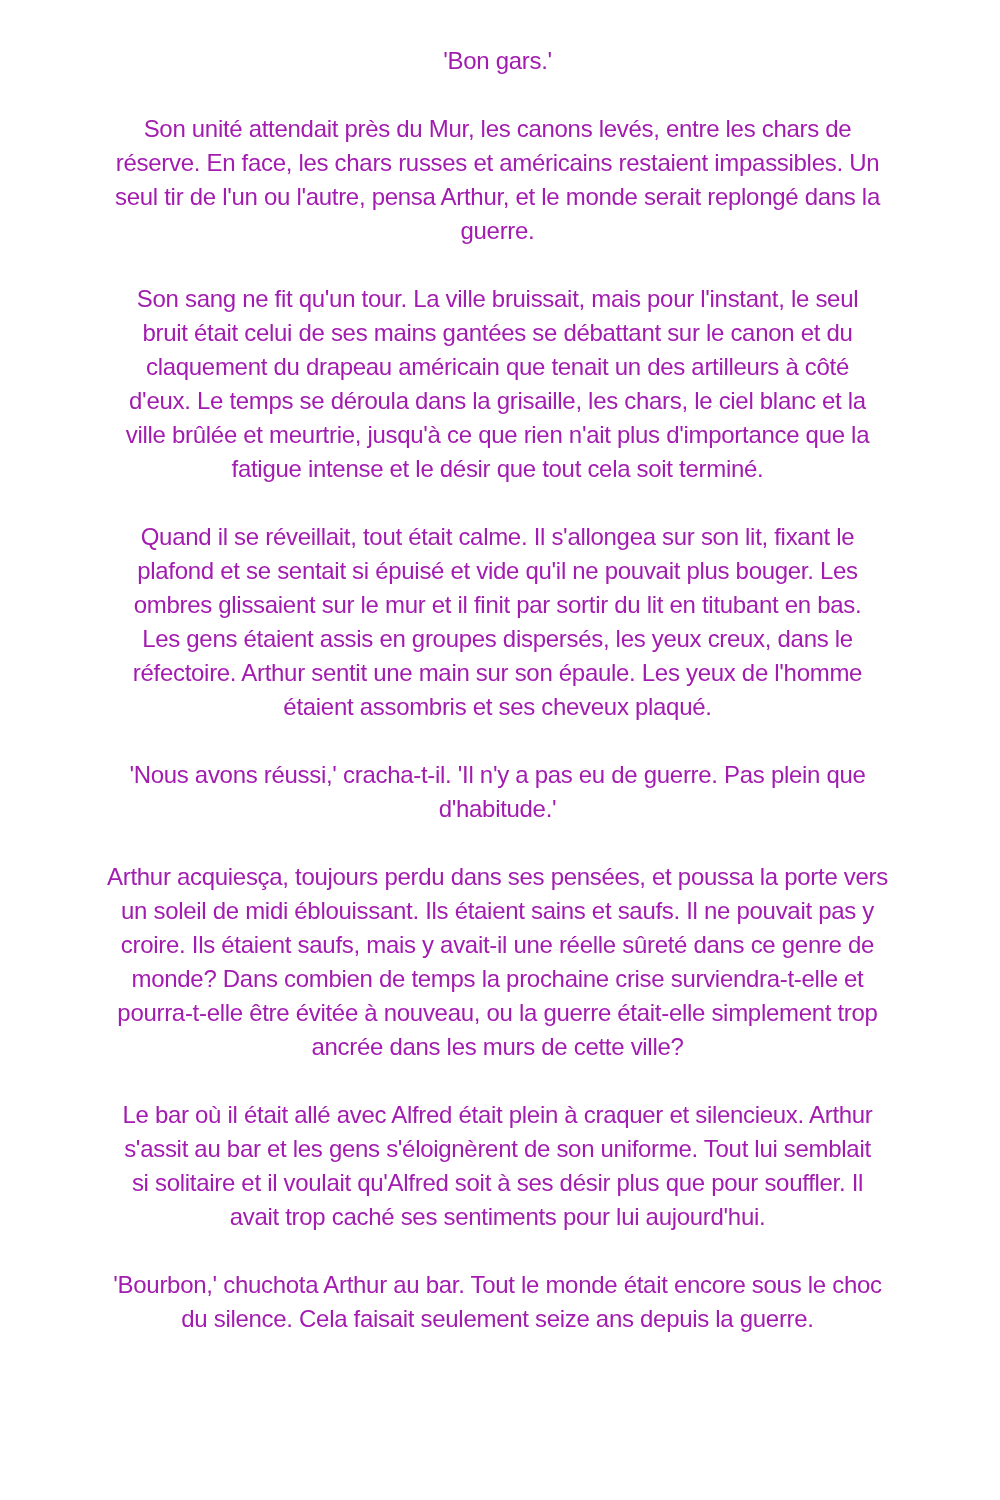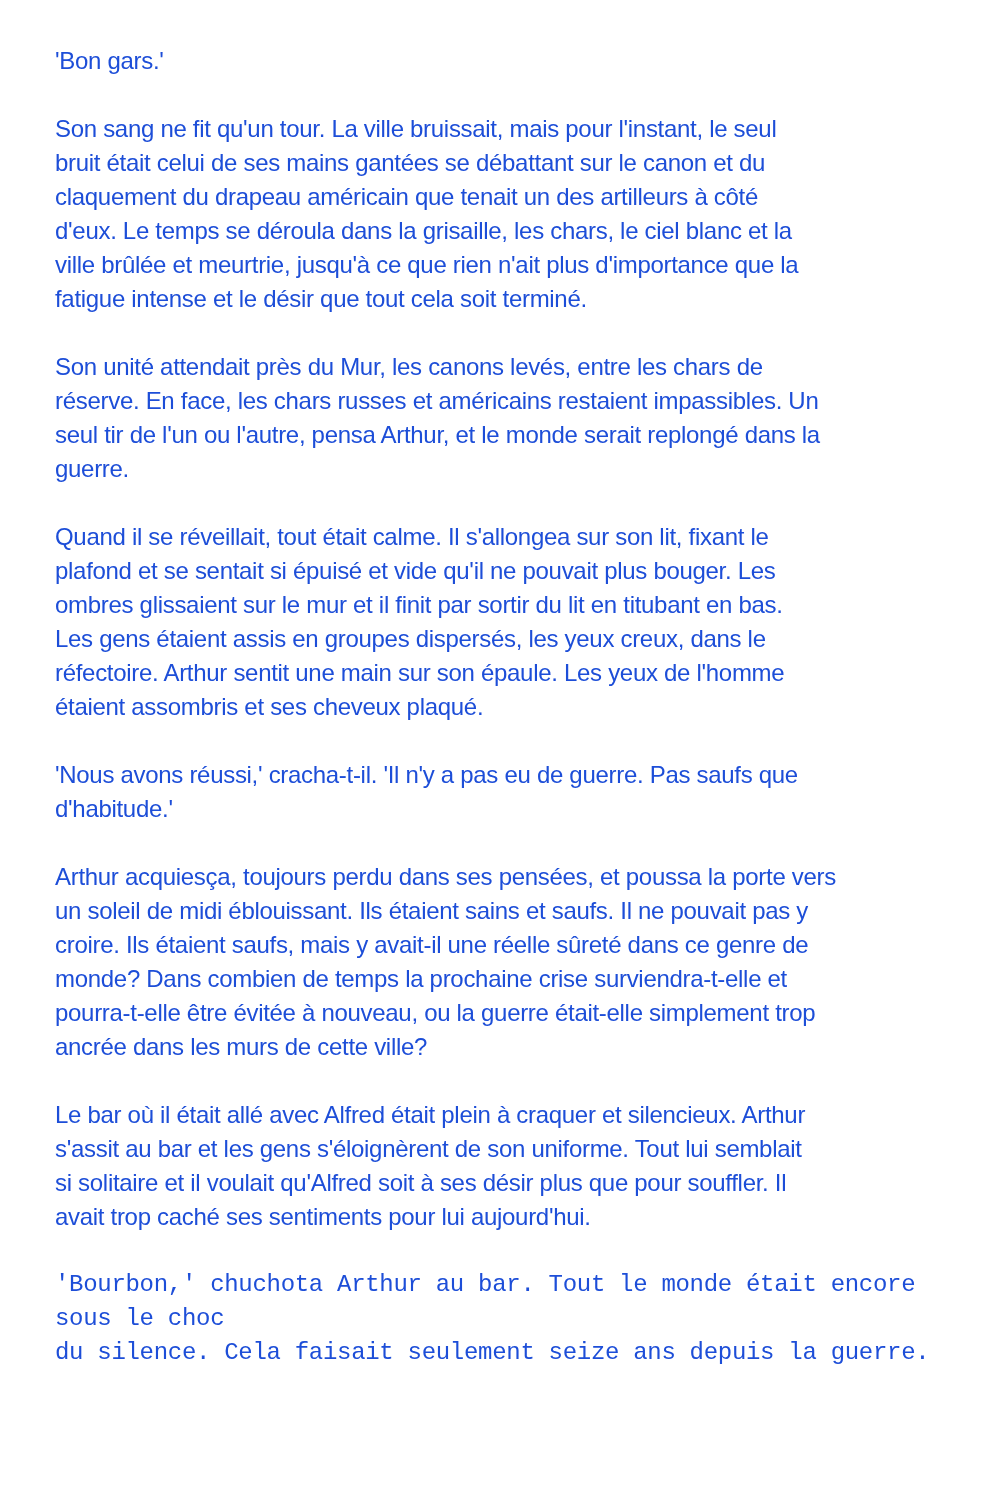--- a/index.html
+++ b/index.html
@@ -14,54 +14,54 @@
   }
   .page {
     box-sizing: border-box;
     width: 1000px;
     height: 1500px;
     padding: 44px 60px 40px 55px;
     font-family: "Liberation Sans", "DejaVu Sans", sans-serif;
     font-size: 24px;
     line-height: 34px;
     letter-spacing: -0.3px;
-    color: #1d4ed8;
+    color: #a21caf;
+    text-align: center;
   }
   .para {
     margin: 0 0 34px 0;
     white-space: pre-line;
     font-weight: 400;
   }
   .para:last-child {
     margin-bottom: 16px;
-    font-family: Liberation Mono, monospace;
   }
 </style>
 </head>
 <body>
 
 <main class="page">
   <p class="para">'Bon gars.'</p>
+  <p class="para">Son unité attendait près du Mur, les canons levés, entre les chars de
+réserve. En face, les chars russes et américains restaient impassibles. Un
+seul tir de l'un ou l'autre, pensa Arthur, et le monde serait replongé dans la
+guerre.</p>
   <p class="para">Son sang ne fit qu'un tour. La ville bruissait, mais pour l'instant, le seul
 bruit était celui de ses mains gantées se débattant sur le canon et du
 claquement du drapeau américain que tenait un des artilleurs à côté
 d'eux. Le temps se déroula dans la grisaille, les chars, le ciel blanc et la
 ville brûlée et meurtrie, jusqu'à ce que rien n'ait plus d'importance que la
 fatigue intense et le désir que tout cela soit terminé.</p>
-  <p class="para">Son unité attendait près du Mur, les canons levés, entre les chars de
-réserve. En face, les chars russes et américains restaient impassibles. Un
-seul tir de l'un ou l'autre, pensa Arthur, et le monde serait replongé dans la
-guerre.</p>
   <p class="para">Quand il se réveillait, tout était calme. Il s'allongea sur son lit, fixant le
 plafond et se sentait si épuisé et vide qu'il ne pouvait plus bouger. Les
 ombres glissaient sur le mur et il finit par sortir du lit en titubant en bas.
 Les gens étaient assis en groupes dispersés, les yeux creux, dans le
 réfectoire. Arthur sentit une main sur son épaule. Les yeux de l'homme
 étaient assombris et ses cheveux plaqué.</p>
-  <p class="para">'Nous avons réussi,' cracha-t-il. 'Il n'y a pas eu de guerre. Pas saufs que
+  <p class="para">'Nous avons réussi,' cracha-t-il. 'Il n'y a pas eu de guerre. Pas plein que
 d'habitude.'</p>
   <p class="para">Arthur acquiesça, toujours perdu dans ses pensées, et poussa la porte vers
 un soleil de midi éblouissant. Ils étaient sains et saufs. Il ne pouvait pas y
 croire. Ils étaient saufs, mais y avait-il une réelle sûreté dans ce genre de
 monde? Dans combien de temps la prochaine crise surviendra-t-elle et
 pourra-t-elle être évitée à nouveau, ou la guerre était-elle simplement trop
 ancrée dans les murs de cette ville?</p>
   <p class="para">Le bar où il était allé avec Alfred était plein à craquer et silencieux. Arthur
 s'assit au bar et les gens s'éloignèrent de son uniforme. Tout lui semblait
 si solitaire et il voulait qu'Alfred soit à ses désir plus que pour souffler. Il

